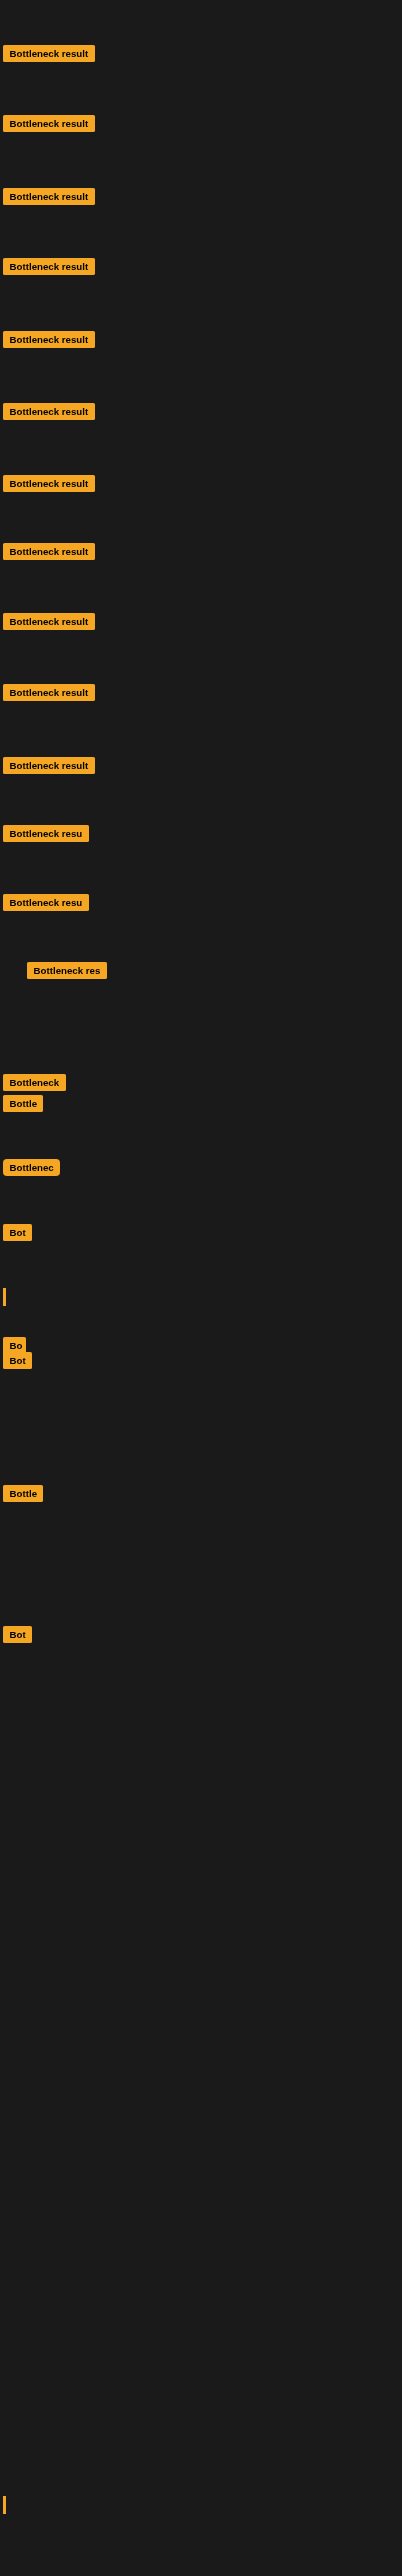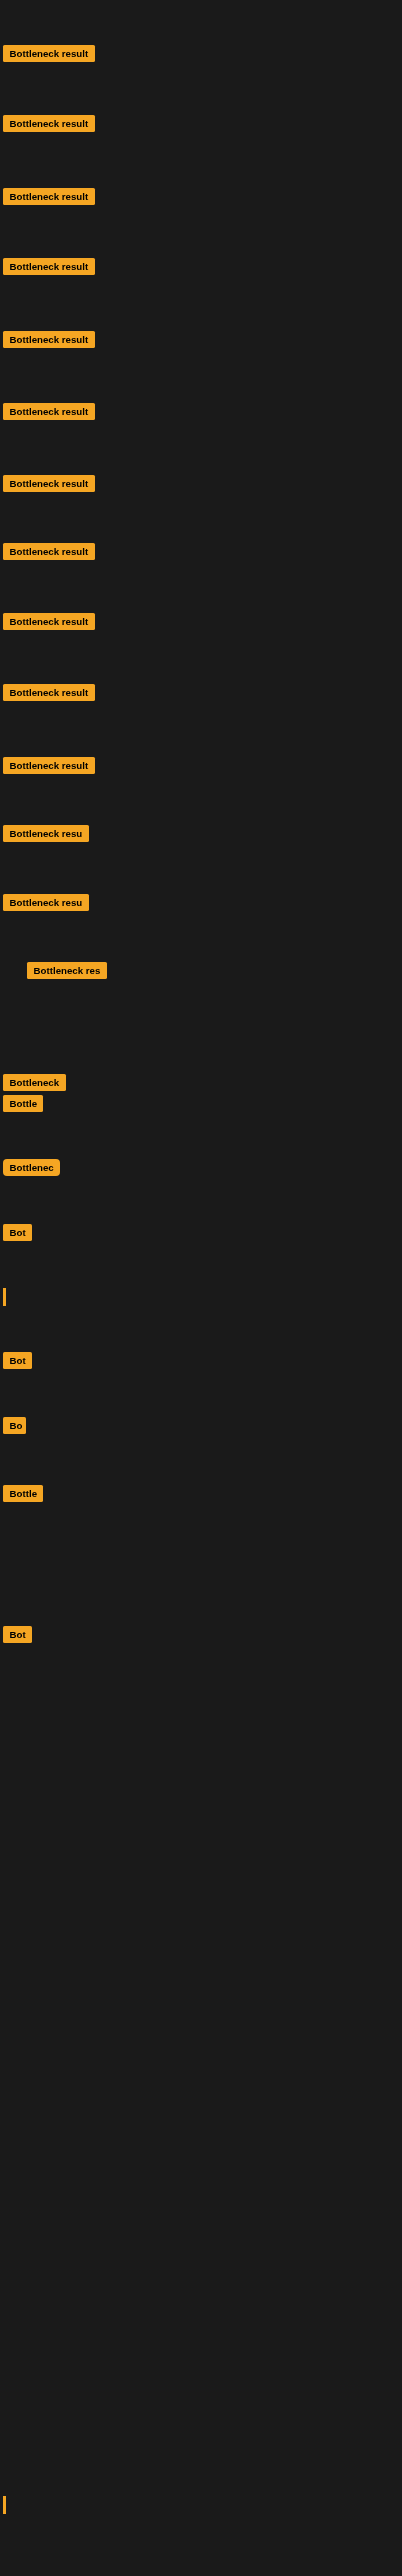--- a/index.html
+++ b/index.html
@@ -44,21 +44,21 @@
     <div style="position: absolute; left: 3.2px; top: 757px;"><div style="display: inline-block; background-color: rgb(245, 166, 35); color: rgb(0, 0, 0); font-size: 9.7px; font-weight: bold; padding: 3.2px 6.4px; border-radius: 1.6px; white-space: nowrap; overflow: hidden; max-width: 113px;">Bottleneck result</div></div>
     <div style="position: absolute; left: 3.2px; top: 825px;"><div style="display: inline-block; background-color: rgb(245, 166, 35); color: rgb(0, 0, 0); font-size: 9.7px; font-weight: bold; padding: 3.2px 6.4px; border-radius: 1.6px; white-space: nowrap; overflow: hidden; max-width: 101px;">Bottleneck resu</div></div>
     <div style="position: absolute; left: 3.2px; top: 894px;"><div style="display: inline-block; background-color: rgb(245, 166, 35); color: rgb(0, 0, 0); font-size: 9.7px; font-weight: bold; padding: 3.2px 6.4px; border-radius: 1.6px; white-space: nowrap; overflow: hidden; max-width: 97px;">Bottleneck resu</div></div>
     <div style="position: absolute; left: 3.2px; top: 962px; margin-left: 24px;"><div style="display: inline-block; background-color: rgb(245, 166, 35); color: rgb(0, 0, 0); font-size: 9.7px; font-weight: bold; padding: 3.2px 6.4px; border-radius: 1.6px; white-space: nowrap; overflow: hidden; max-width: 89px;">Bottleneck res</div></div>
     <div style="position: absolute; left: 3.2px; top: 1030px; margin-top: 44px;"><div style="display: inline-block; background-color: rgb(245, 166, 35); color: rgb(0, 0, 0); font-size: 9.7px; font-weight: bold; padding: 3.2px 6.4px; border-radius: 1.6px; white-space: nowrap; overflow: hidden; max-width: 68px;">Bottleneck</div></div>
     <div style="position: absolute; left: 3.2px; top: 1095px;"><div style="display: inline-block; background-color: rgb(245, 166, 35); color: rgb(0, 0, 0); font-size: 9.7px; font-weight: bold; padding: 3.2px 6.4px; border-radius: 1.6px; white-space: nowrap; overflow: hidden; max-width: 44px;">Bottle</div></div>
     <div style="position: absolute; left: 3.2px; top: 1159px;"><div style="display: inline-block; background-color: rgb(245, 166, 35); color: rgb(0, 0, 0); font-size: 9.7px; font-weight: bold; padding: 3.2px 6.4px; border-radius: 4px; white-space: nowrap; overflow: hidden; max-width: 59px;">Bottlenec</div></div>
     <div style="position: absolute; left: 3.2px; top: 1224px;"><div style="display: inline-block; background-color: rgb(245, 166, 35); color: rgb(0, 0, 0); font-size: 9.7px; font-weight: bold; padding: 3.2px 6.4px; border-radius: 1.6px; white-space: nowrap; overflow: hidden; max-width: 31px;">Bot</div></div>
     <div style="position: absolute; left: 3.2px; top: 1288px;"><div style="width: 2.4px; height: 17.7px; background-color: rgb(245, 166, 35); display: inline-block;"></div></div>
     <div style="position: absolute; left: 3.2px; top: 1352px;"><div style="display: inline-block; background-color: rgb(245, 166, 35); color: rgb(0, 0, 0); font-size: 9.7px; font-weight: bold; padding: 3.2px 6.4px; border-radius: 1.6px; white-space: nowrap; overflow: hidden; max-width: 31px;">Bot</div></div>
-    <div style="position: absolute; left: 3.2px; top: 1417px;"><div style="display: inline-block; background-color: rgb(245, 166, 35); color: rgb(0, 0, 0); font-size: 9.7px; font-weight: bold; padding: 3.2px 6.4px; border-radius: 1.6px; white-space: nowrap; overflow: hidden; max-width: 22.5px;">Bo</div></div>
+    <div style="position: absolute; left: 3.2px; top: 1337px;"><div style="display: inline-block; background-color: rgb(245, 166, 35); color: rgb(0, 0, 0); font-size: 9.7px; font-weight: bold; padding: 3.2px 6.4px; border-radius: 1.6px; white-space: nowrap; overflow: hidden; max-width: 22.5px;">Bo</div></div>
     <div style="position: absolute; left: 3.2px; top: 1485px;"><div style="display: inline-block; background-color: rgb(245, 166, 35); color: rgb(0, 0, 0); font-size: 9.7px; font-weight: bold; padding: 3.2px 6.4px; border-radius: 1.6px; white-space: nowrap; overflow: hidden; max-width: 44px;">Bottle</div></div>
     <div style="position: absolute; left: 3.2px; top: 1554px;"></div>
     <div style="position: absolute; left: 3.2px; top: 1626px;"><div style="display: inline-block; background-color: rgb(245, 166, 35); color: rgb(0, 0, 0); font-size: 9.7px; font-weight: bold; padding: 3.2px 6.4px; border-radius: 1.6px; white-space: nowrap; overflow: hidden; max-width: 31px;">Bot</div></div>
     <div style="position: absolute; left: 3.2px; top: 1691px;"></div>
     <div style="position: absolute; left: 3.2px; top: 1771px;"></div>
     <div style="position: absolute; left: 3.2px; top: 1852px;"></div>
     <div style="position: absolute; left: 3.2px; top: 1932px;"></div>
     <div style="position: absolute; left: 3.2px; top: 2013px;"></div>
     <div style="position: absolute; left: 3.2px; top: 2093px;"></div>
     <div style="position: absolute; left: 3.2px; top: 2174px;"></div>

